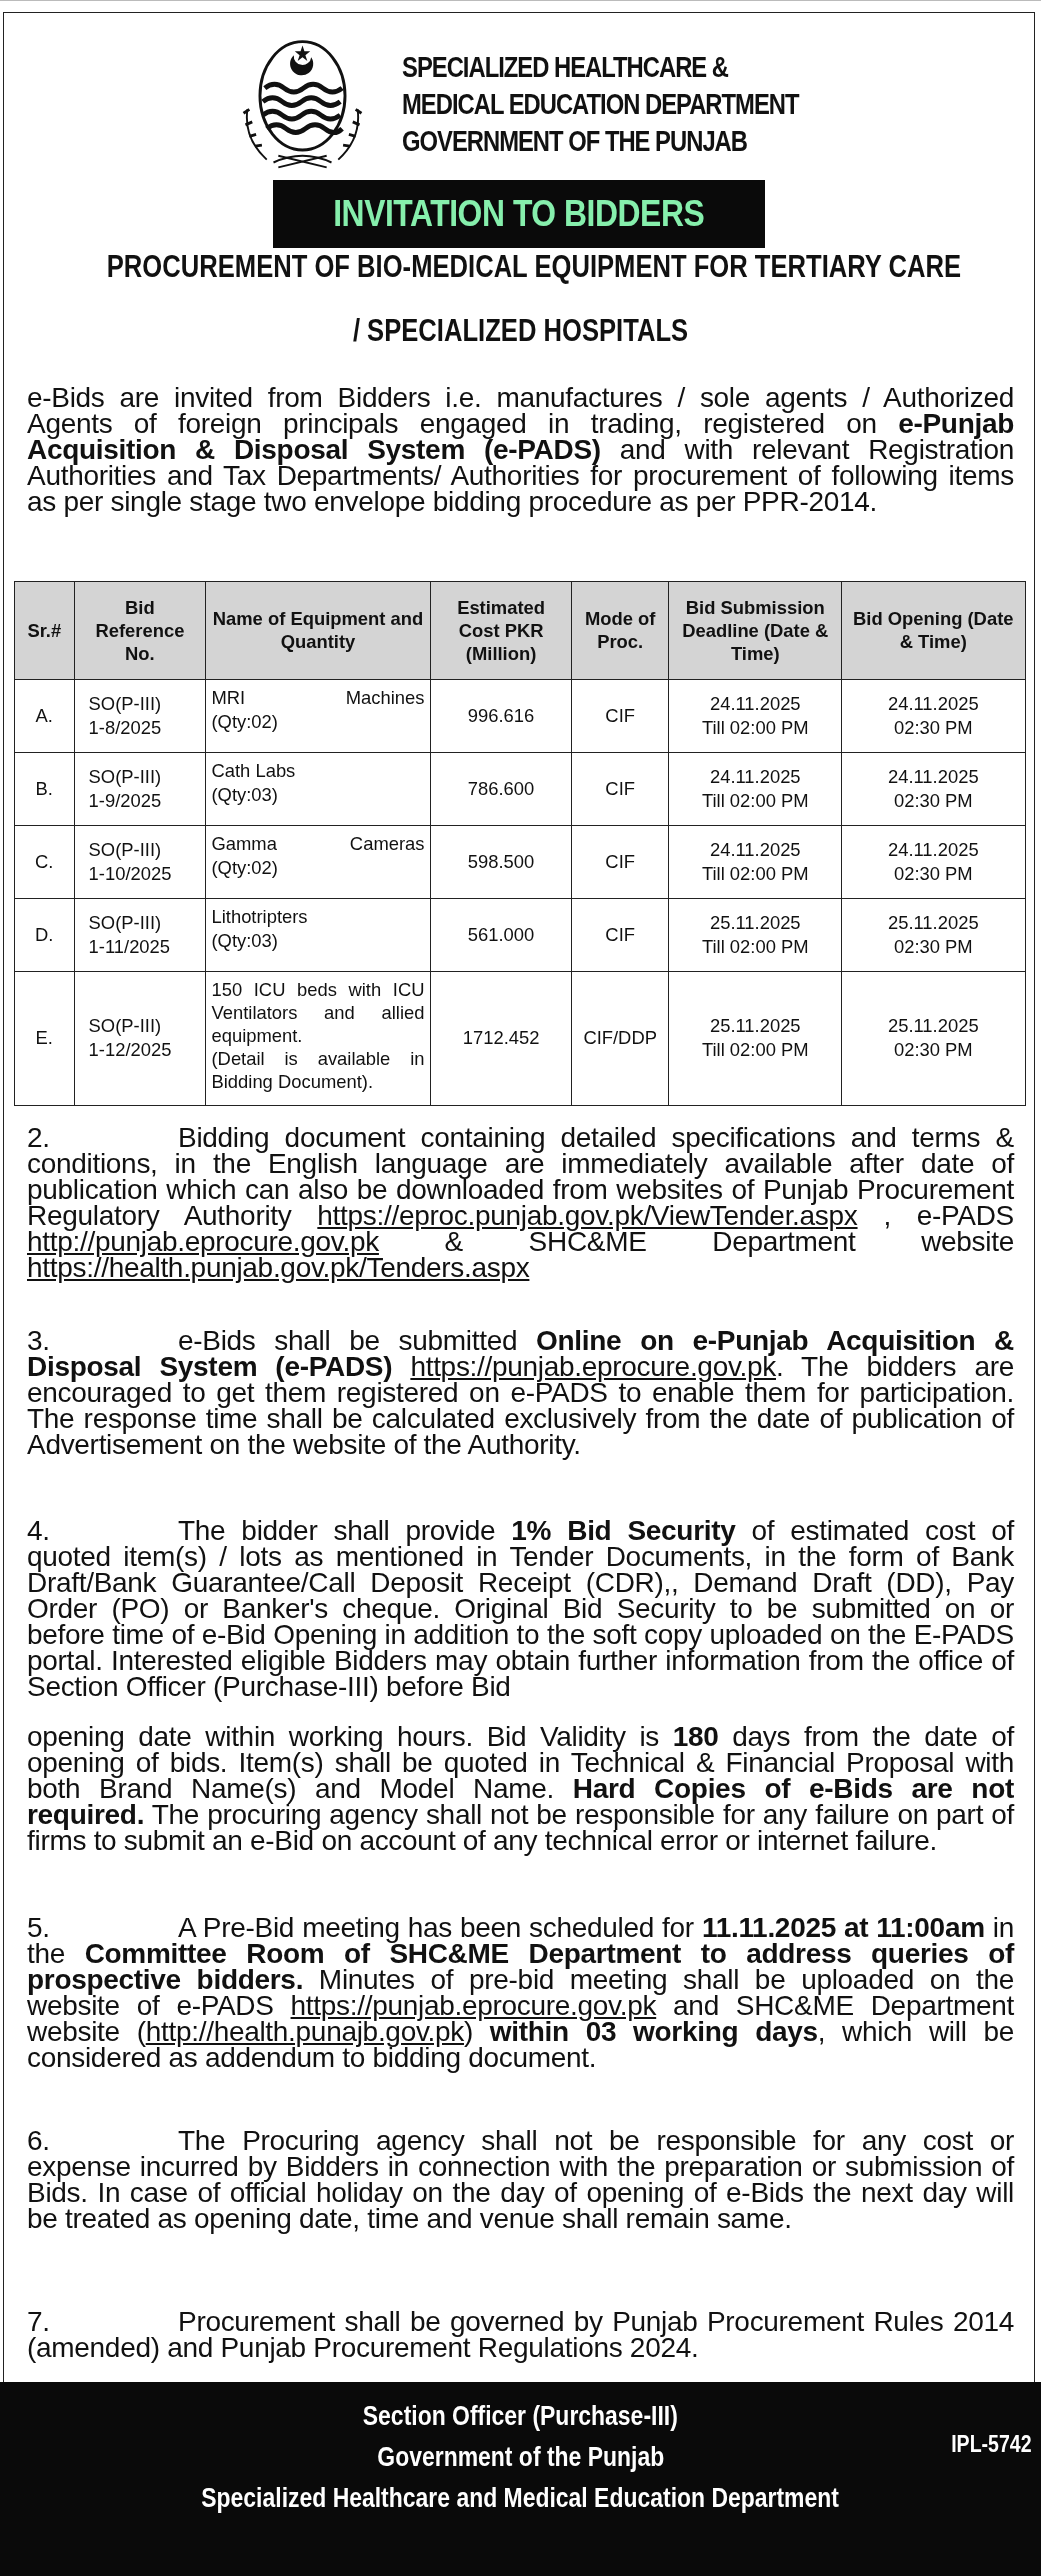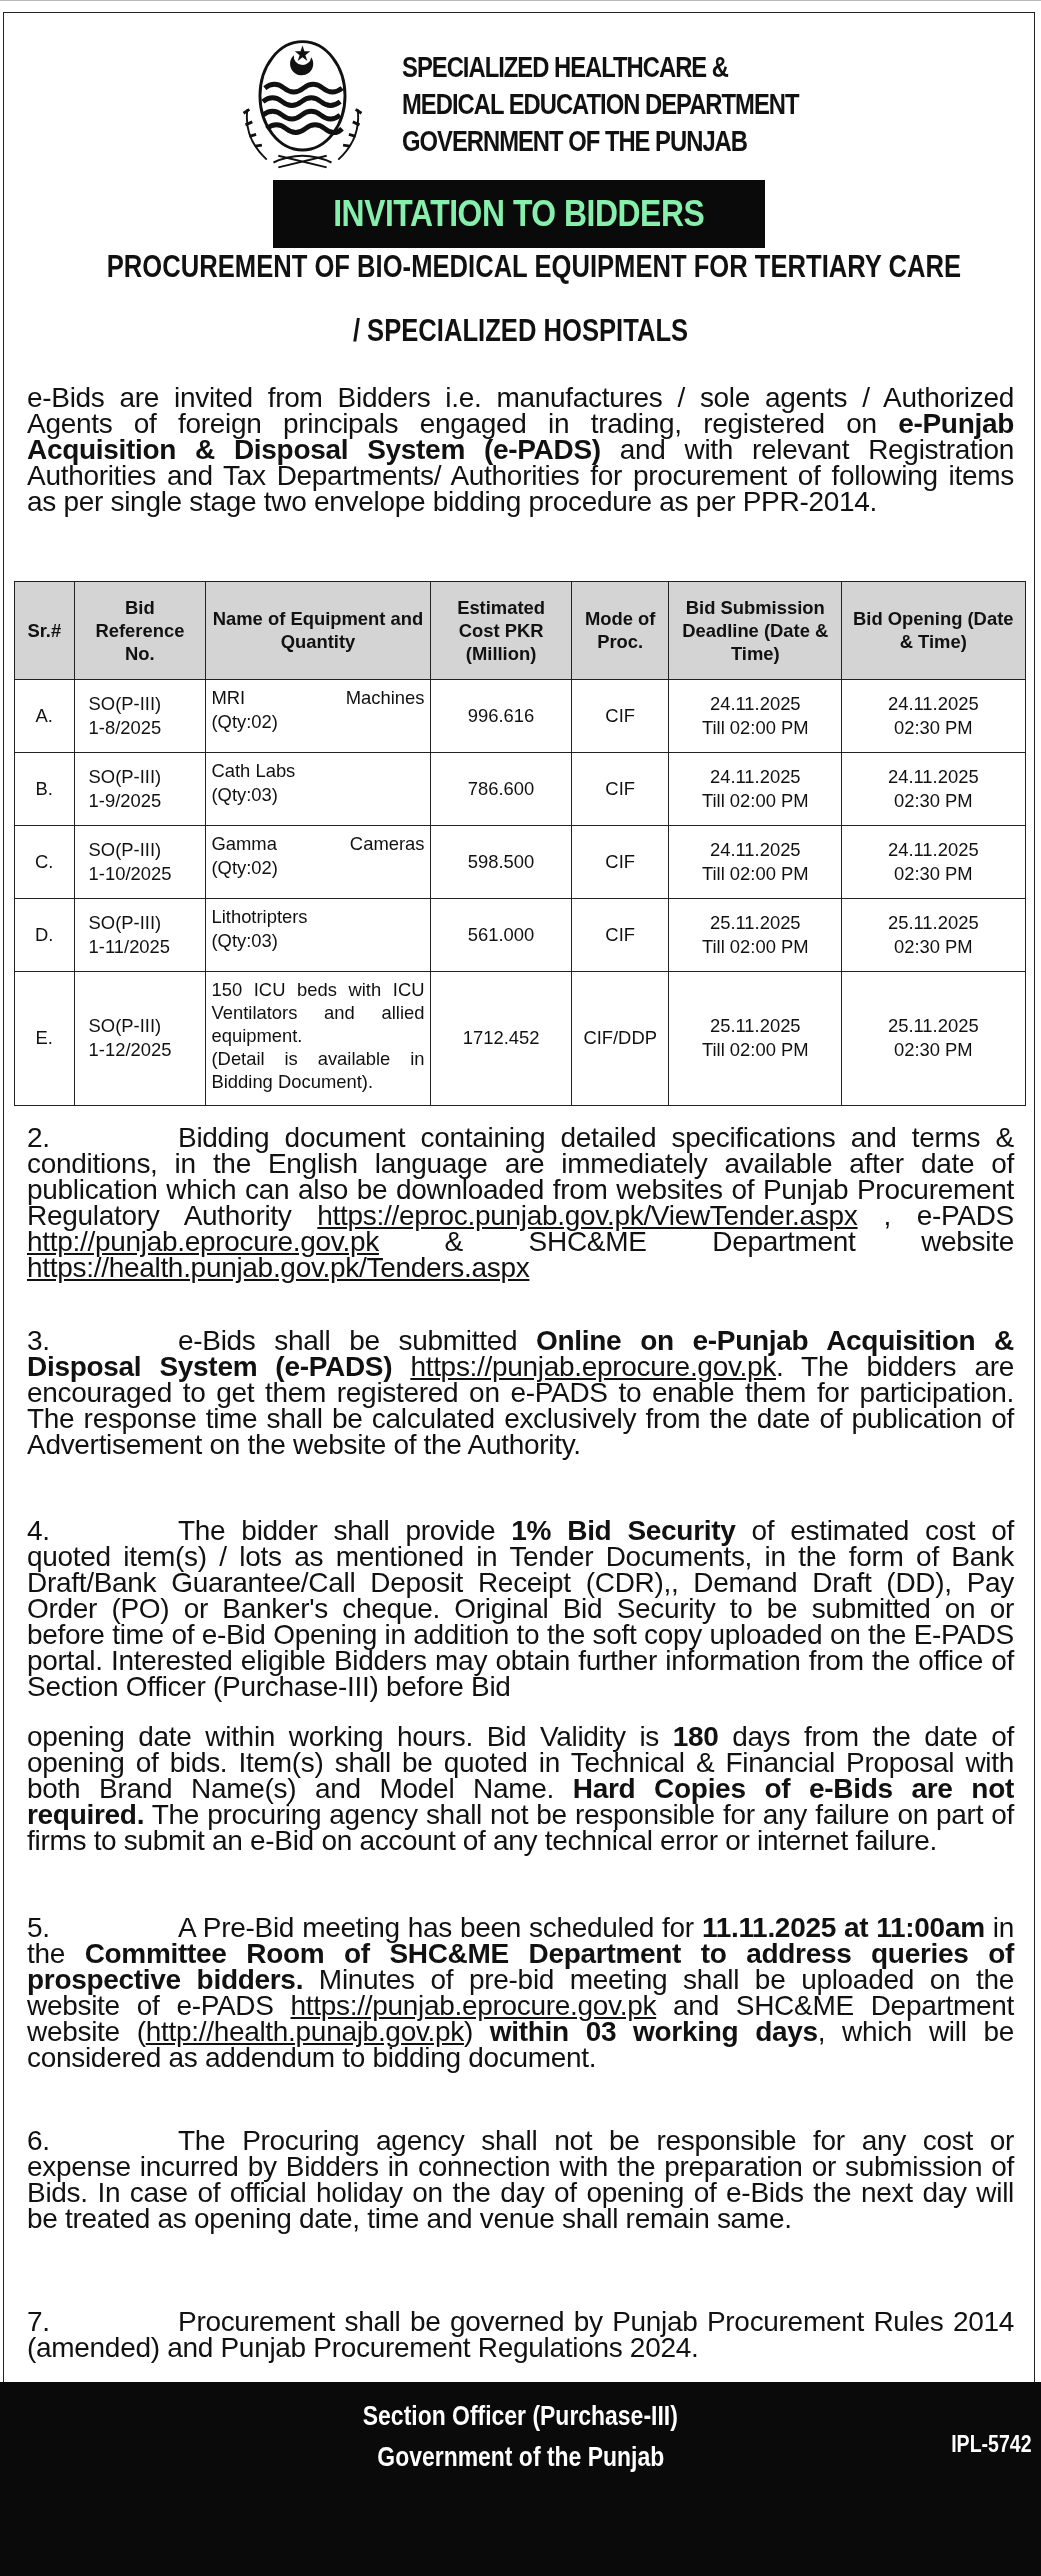--- a/index.html
+++ b/index.html
@@ -205,14 +205,15 @@
 
 <div class="para" style="top:2128px;"><span class="num">6.</span><span>The Procuring agency shall not be responsible for any cost or expense incurred by Bidders in connection with the preparation or submission of Bids. In case of official holiday on the day of opening of e-Bids the next day will be treated as opening date, time and venue shall remain same.</span></div>
 
 <div class="para" style="top:2309px;"><span class="num">7.</span><span>Procurement shall be governed by Punjab Procurement Rules 2014 (amended) and Punjab Procurement Regulations 2024.</span></div>
 
 <div class="footer">
   <div class="ipl"><span>IPL-5742</span></div>
   <div style="height:13.5px;"></div>
   <div class="line"><span>Section Officer (Purchase-III)</span></div>
   <div class="line"><span>Government of the Punjab</span></div>
+  <div class="line"><span>Specialized Healthcare and Medical Education Department</span></div>
 </div>
 
 
 </body></html>

